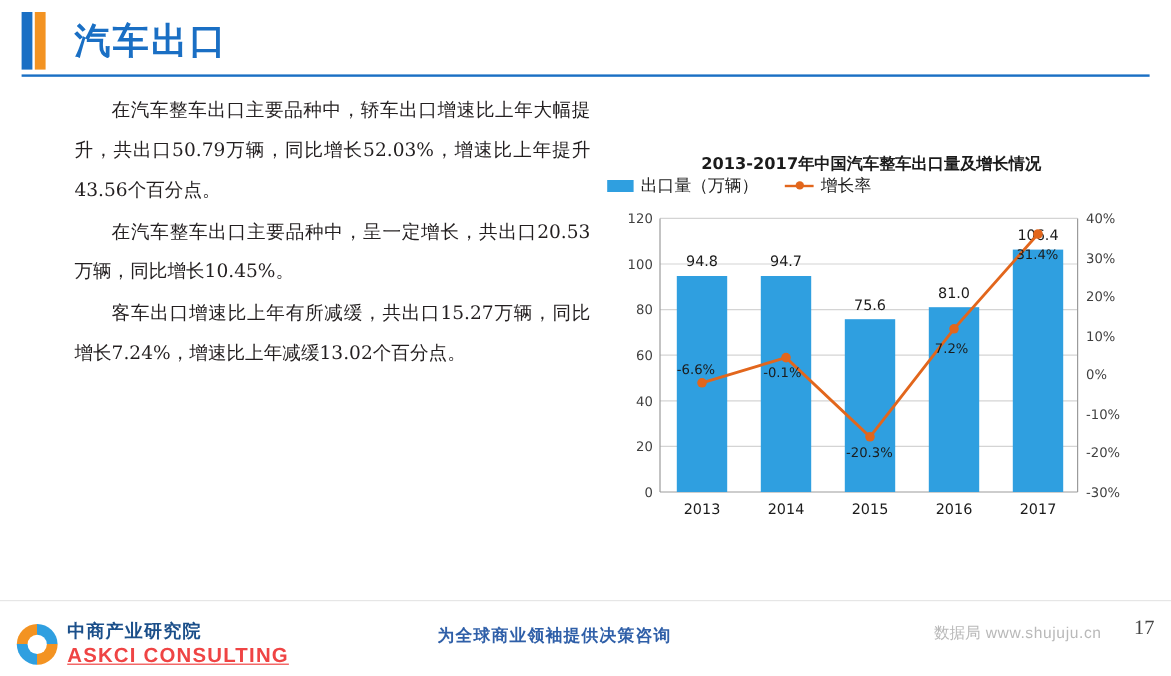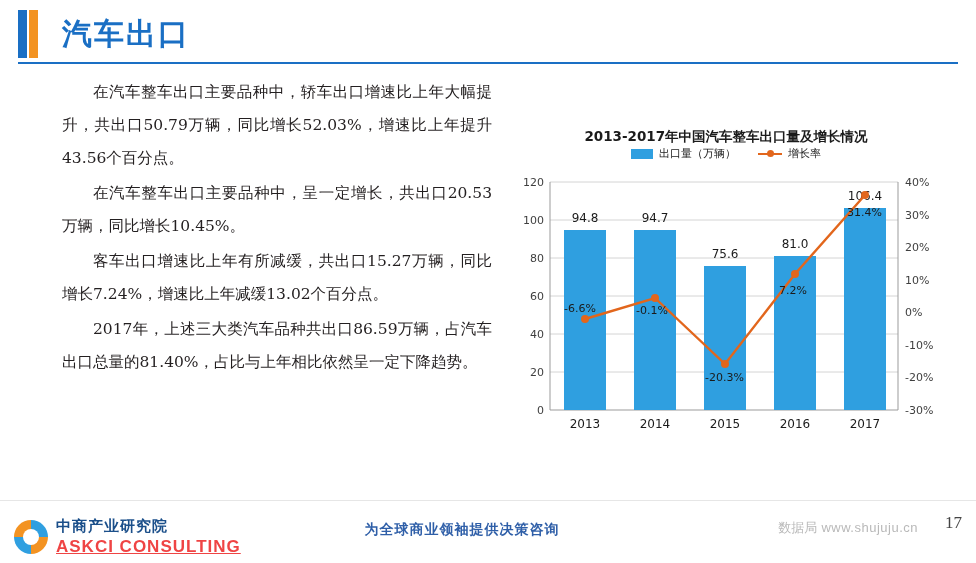--- a/index.html
+++ b/index.html
@@ -104,25 +104,25 @@
     font-weight: bold;
     color: #1b1b1b;
     margin-top: 12px;
   }
   .legend {
     position: absolute;
     left: 0;
     top: 36px;
     width: 440px;
     display: flex;
-    justify-content: center;
+    justify-content: flex-start;
     align-items: center;
     gap: 22px;
     font-family: Liberation Mono, monospace;
-    font-size: 11px;
+    font-size: 14px;
     color: #222;
   }
   .legend-item {
     display: flex;
     align-items: center;
     gap: 6px;
   }
   .legend-swatch-bar {
     width: 22px;
     height: 10px;
@@ -289,21 +289,20 @@
       <span class="bar-orange"></span>
     </div>
     <div class="header-title">汽车出口</div>
     <div class="header-rule"></div>
   </div>
 
   <div class="text-col">
     <p class="para">在汽车整车出口主要品种中，轿车出口增速比上年大幅提升，共出口50.79万辆，同比增长52.03%，增速比上年提升43.56个百分点。</p>
     <p class="para">在汽车整车出口主要品种中，呈一定增长，共出口20.53万辆，同比增长10.45%。</p>
     <p class="para">客车出口增速比上年有所减缓，共出口15.27万辆，同比增长7.24%，增速比上年减缓13.02个百分点。</p>
-    <p class="para">2017年，上述三大类汽车品种共出口86.59万辆，占汽车出口总量的81.40%，占比与上年相比依然呈一定下降趋势。</p>
   </div>
 
   <div class="chart-panel">
     <div class="chart-title">2013-2017年中国汽车整车出口量及增长情况</div>
 
     <div class="legend">
       <span class="legend-item">
         <span class="legend-swatch-bar"></span>
         <span>出口量（万辆）</span>
       </span>

